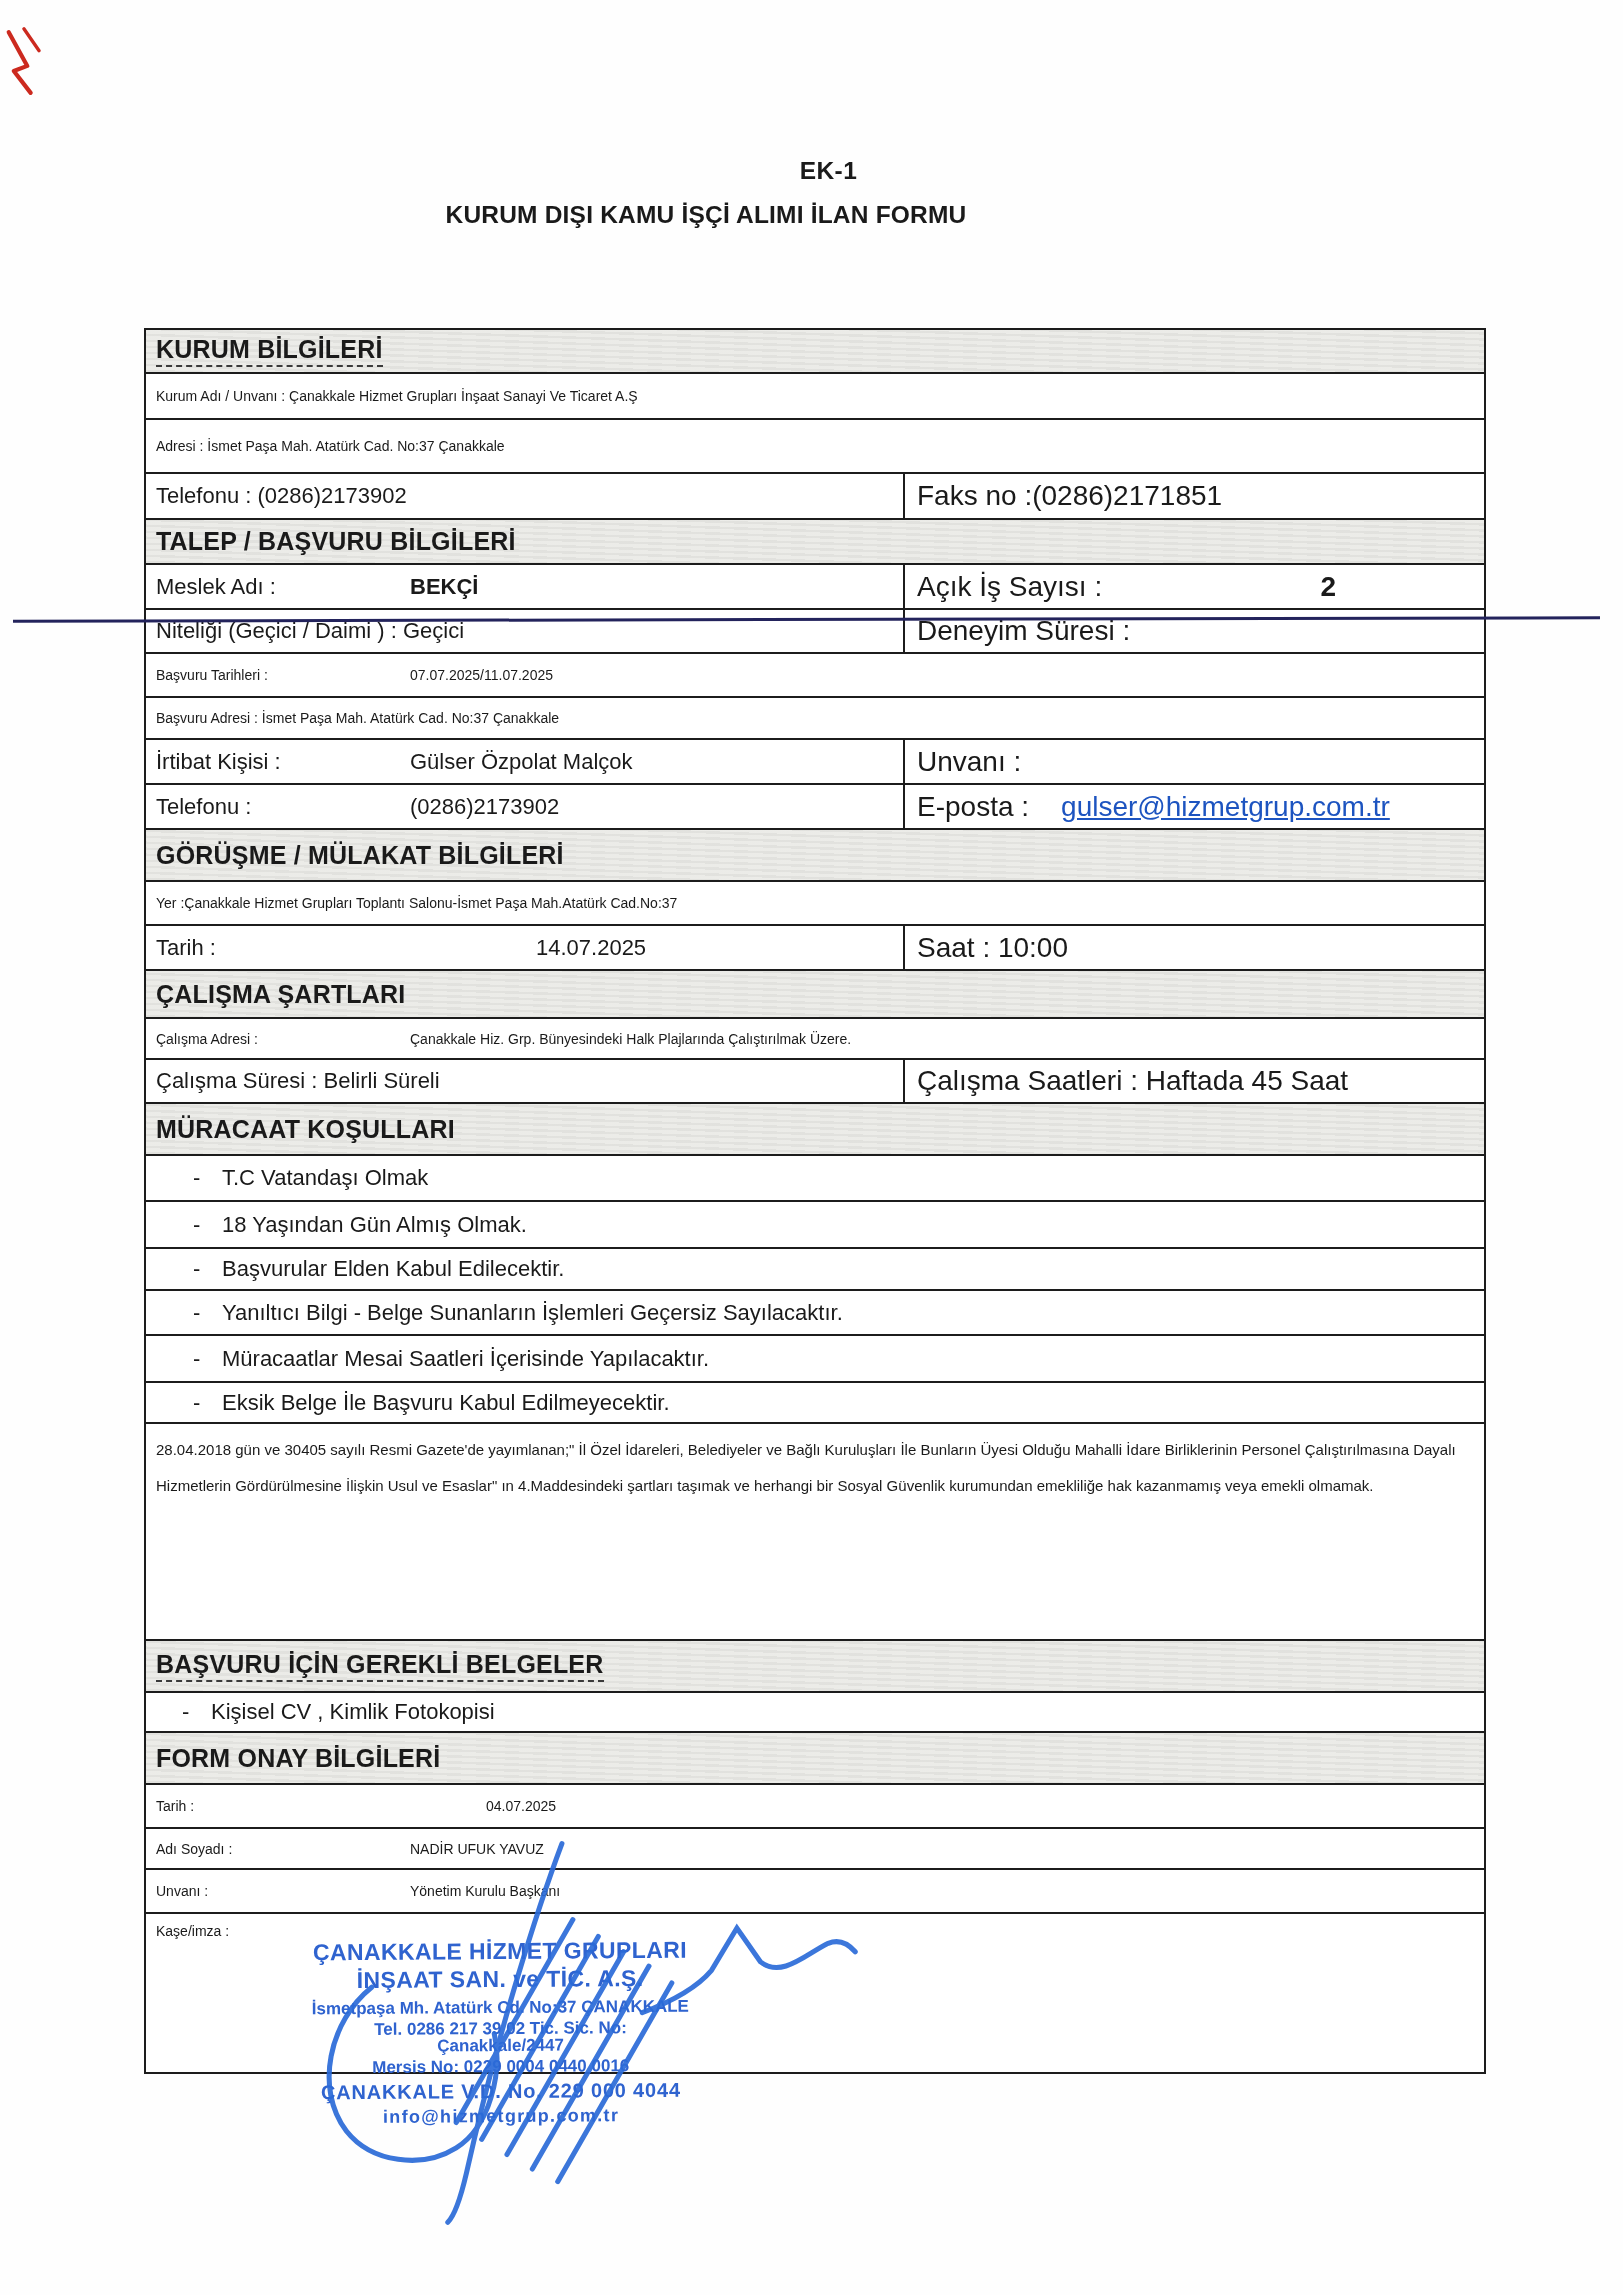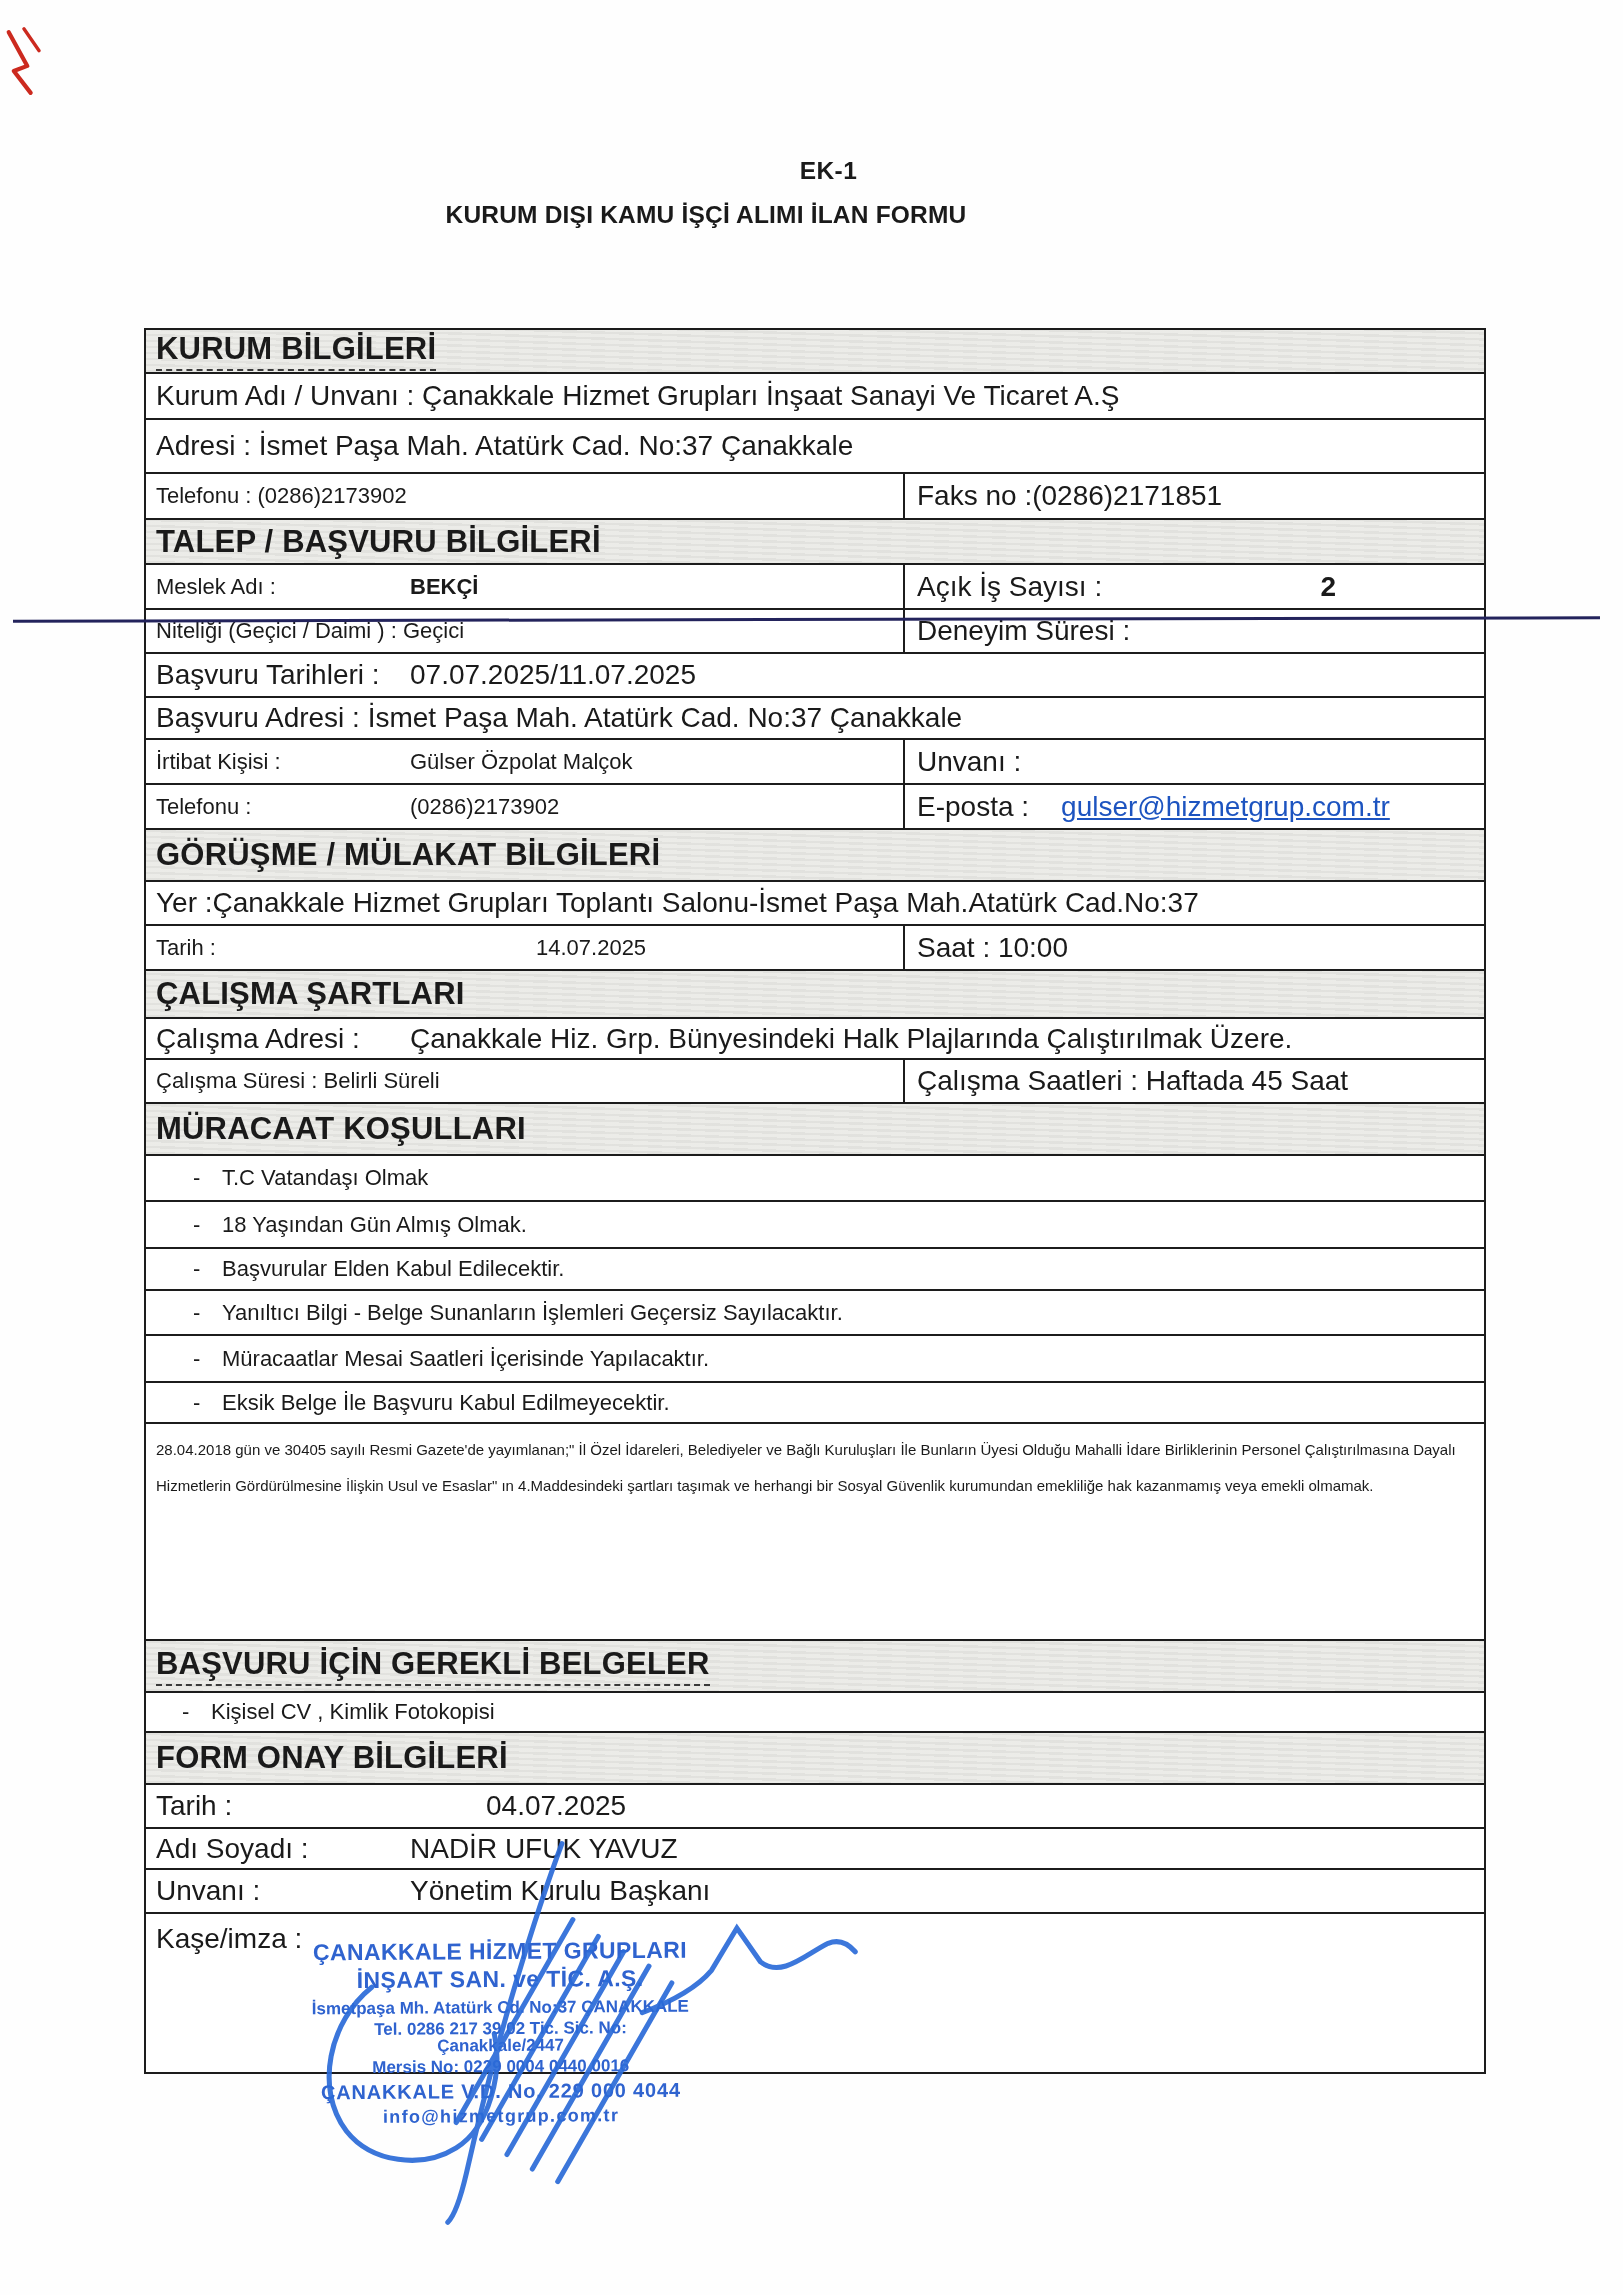--- a/index.html
+++ b/index.html
@@ -11,25 +11,25 @@
   .ek-label { position:absolute; left:761px; top:157px; width:135px; text-align:center;
     font-size:24.5px; font-weight:700; letter-spacing:0.4px; }
   .doc-title { position:absolute; left:144px; top:201px; width:1124px; text-align:center;
     font-size:24.5px; font-weight:700; letter-spacing:0.2px; }
   
   .ftable { position:absolute; left:144px; top:328px; width:1342px;
     border:2.5px solid #1c1c1c; box-sizing:border-box; background:#fff; }
   .row { position:relative; box-sizing:border-box; border-bottom:2.5px solid #1c1c1c;
     display:flex; align-items:center; background:#fff; }
   .row.last { border-bottom:none; }
-  .hdr { background:#e9e9e5; font-weight:700; font-size:31px; padding-left:10px;
+  .hdr { background:#e9e9e5; font-weight:700; font-size:25px; padding-left:10px;
     letter-spacing:0.2px;
     background-image:repeating-linear-gradient(2deg, rgba(160,160,160,0.10) 0 2.5px, rgba(255,255,255,0.12) 2.5px 6px); }
   .u-dash { border-bottom:2.5px dashed #3a3a3a; padding-bottom:1.7px; }
-  .cell { padding-left:10px; font-size:28px; white-space:nowrap; }
+  .cell { padding-left:10px; font-size:14px; white-space:nowrap; }
   .split { padding:0; }
   .c1 { width:757px; padding-left:10px; font-size:22px; display:flex; align-items:center;
     white-space:nowrap; height:100%; box-sizing:border-box; }
   .c2 { flex:1; border-left:2.5px solid #1c1c1c; align-self:stretch; display:flex;
     align-items:center; padding-left:12px; font-size:28px; white-space:nowrap; box-sizing:border-box; }
   .lbl300 { display:inline-block; width:254px; }
   .lbl390 { display:inline-block; width:330px; }
   .lbl450 { display:inline-block; width:380px; }
   .bold { font-weight:700; }
   .num-val { font-weight:700; margin-left:auto; margin-right:148px; }

